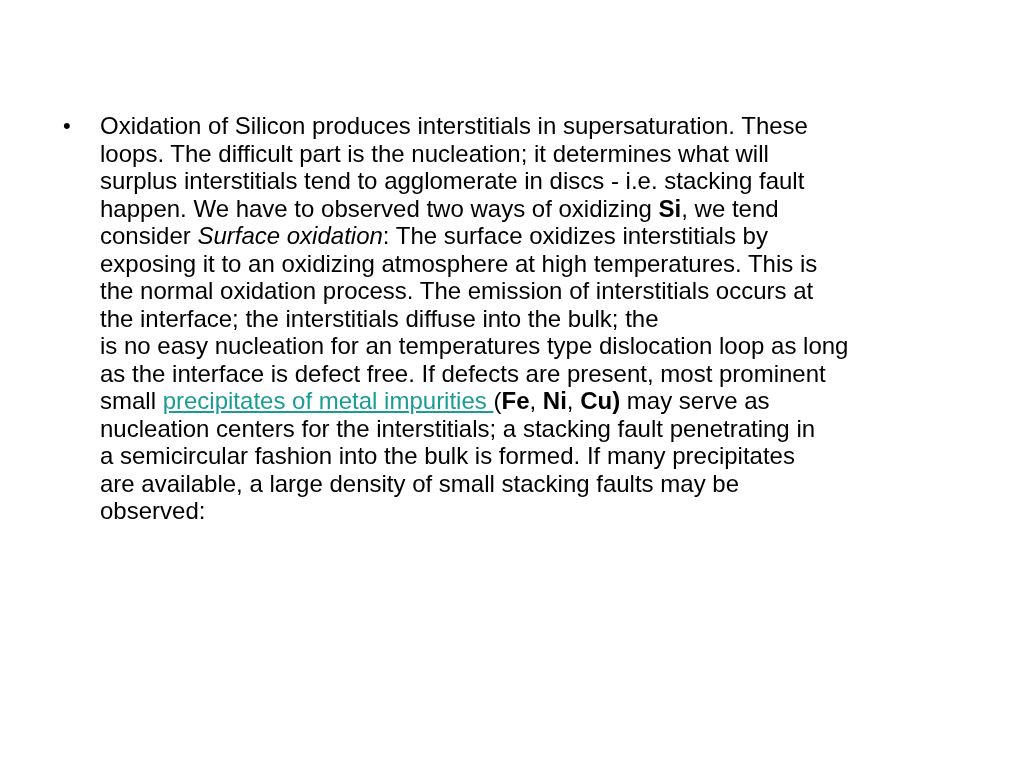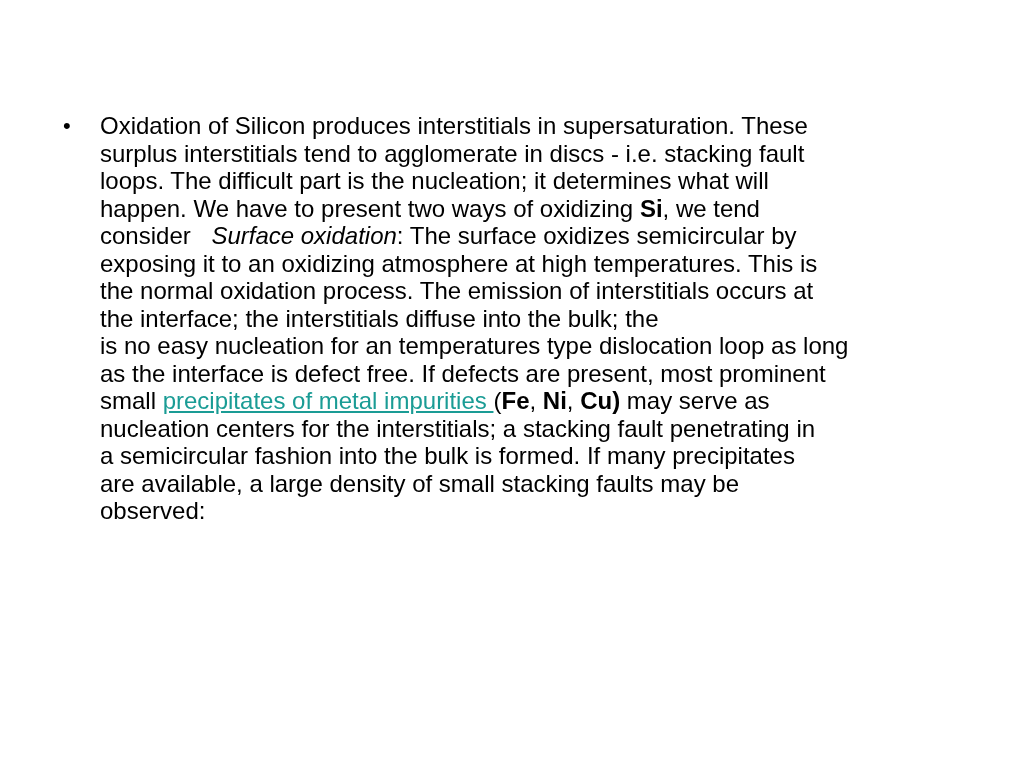--- a/index.html
+++ b/index.html
@@ -37,39 +37,39 @@
     flex: none;
   }
   .line {
     white-space: nowrap;
     font-size: 24px;
     line-height: 27.5px;
     color: #000000;
     letter-spacing: 0px;
   }
   .b { font-weight: bold; }
-  .i { font-style: italic; margin-left: 14px; }
+  .i { font-style: italic; }
   .link {
     color: var(--link-color, #1a9c95);
     text-decoration: underline;
     cursor: pointer;
   }
 </style>
 </head>
 <body style="background: rgb(255, 255, 255);">
 
 <div class="slide">
   <div class="bullet-item">
     <div class="bullet-marker">•</div>
     <div class="text-lines">
         <div class="line"><span>Oxidation of Silicon produces interstitials in supersaturation. These</span></div>
+        <div class="line"><span>loops. The difficult part is the nucleation; it determines what will</span></div>
         <div class="line"><span>surplus interstitials tend to agglomerate in discs - i.e. stacking fault</span></div>
-        <div class="line"><span>loops. The difficult part is the nucleation; it determines what will</span></div>
-        <div class="line"><span>happen. We have to present two ways of oxidizing </span><span class="b">Si</span><span>, we tend</span></div>
-        <div class="line"><span>consider </span><span class="i">Surface oxidation</span><span>: The surface oxidizes semicircular by</span></div>
+        <div class="line"><span>happen. We have to observed two ways of oxidizing </span><span class="b">Si</span><span>, we tend</span></div>
+        <div class="line"><span>consider </span><span class="i">Surface oxidation</span><span>: The surface oxidizes interstitials by</span></div>
         <div class="line"><span>exposing it to an oxidizing atmosphere at high temperatures. This is</span></div>
         <div class="line"><span>the normal oxidation process. The emission of interstitials occurs at</span></div>
         <div class="line"><span>the interface; the interstitials diffuse into the bulk; the</span></div>
         <div class="line"><span>is no easy nucleation for an temperatures type dislocation loop as long</span></div>
         <div class="line"><span>as the interface is defect free. If defects are present, most prominent</span></div>
         <div class="line"><span>small </span><span class="link">precipitates of metal impurities </span><span>(</span><span class="b">Fe</span><span>, </span><span class="b">Ni</span><span>, </span><span class="b">Cu)</span><span> may serve as</span></div>
         <div class="line"><span>nucleation centers for the interstitials; a stacking fault penetrating in</span></div>
         <div class="line"><span>a semicircular fashion into the bulk is formed. If many precipitates</span></div>
         <div class="line"><span>are available, a large density of small stacking faults may be</span></div>
         <div class="line"><span>observed:</span></div>

